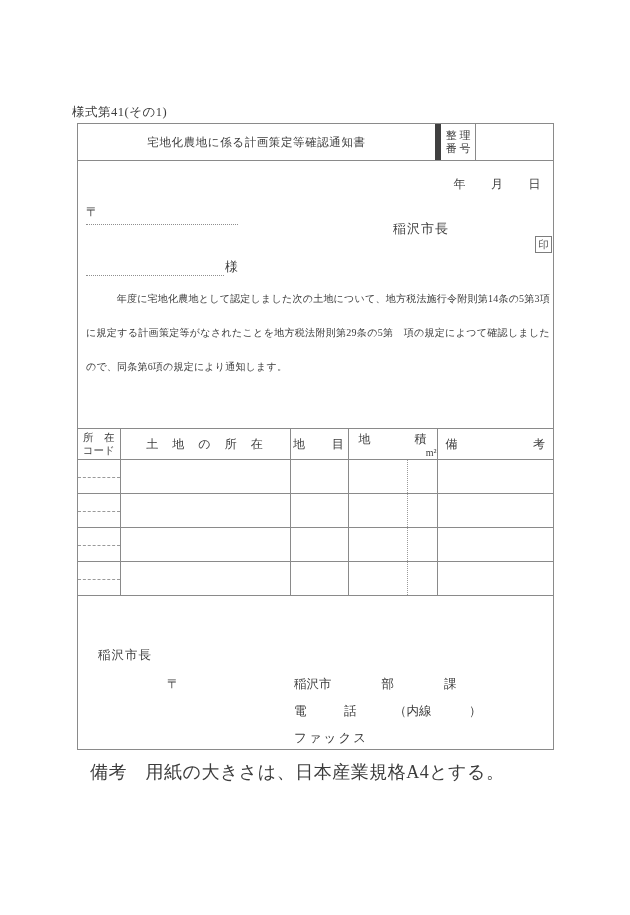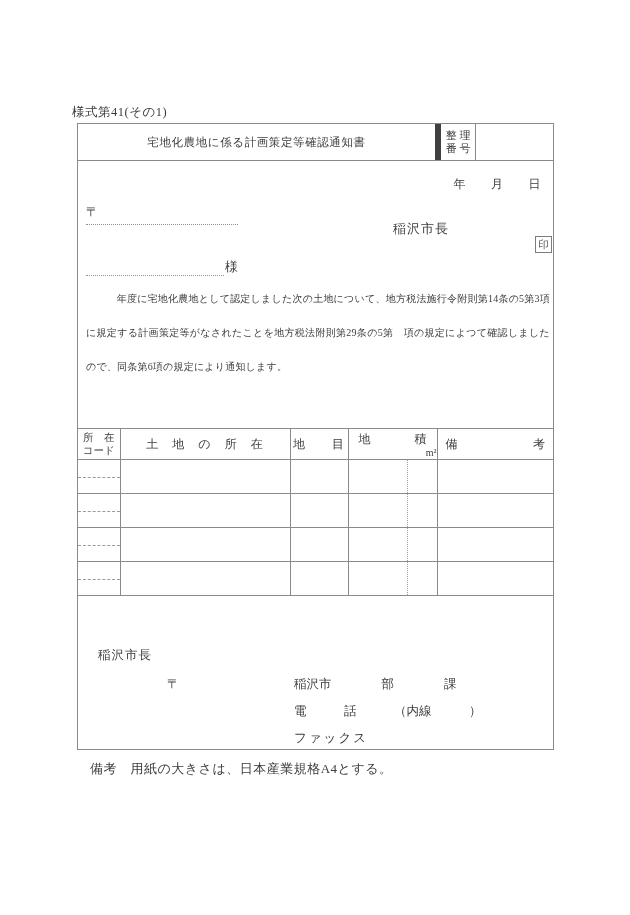--- a/index.html
+++ b/index.html
@@ -53,21 +53,21 @@
   .th-just{display:flex;justify-content:space-between;padding:0 8px;font-size:12px;}
   .hdash{position:absolute;left:0;right:0;top:50%;border-top:1px dashed #9a9a9a;}
   .vdots{position:absolute;left:66%;top:0;bottom:0;border-left:1px dotted #9a9a9a;}
   
   .contact-heading{top:523px;left:20px;font-size:12.5px;letter-spacing:1px;}
   .contact-postal{top:552px;left:89px;font-size:12.5px;}
   .contact-line1{top:552px;left:216px;font-size:12.5px;}
   .contact-line2{top:579px;left:216px;font-size:12.5px;}
   .contact-line3{top:606px;left:216px;font-size:12.5px;letter-spacing:2px;}
   
-  .bottom-note{left:90px;top:760px;font-size:13px;letter-spacing:.5px;}
+  .bottom-note{left:90px;top:760px;font-size:18px;letter-spacing:.5px;}
 </style>
 </head>
 <body>
 
 <div class="abs form-label">様式第41(その1)</div>
 
 <div class="abs form-box">
 
   <div class="box-header">
     <div class="title-cell">宅地化農地に係る計画策定等確認通知書</div>

